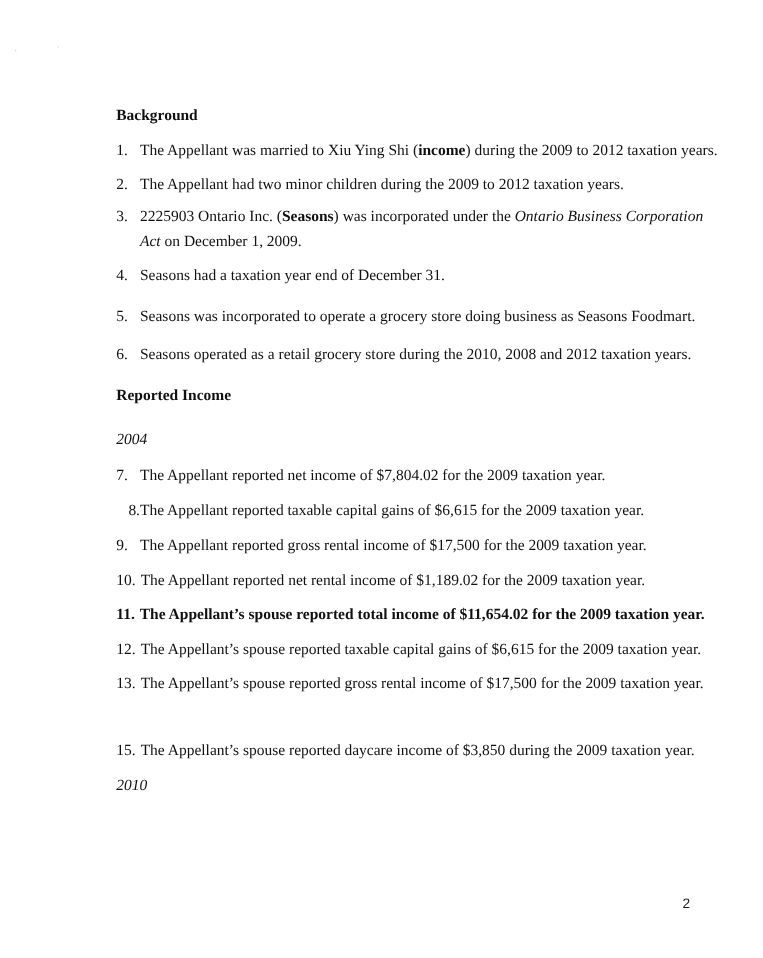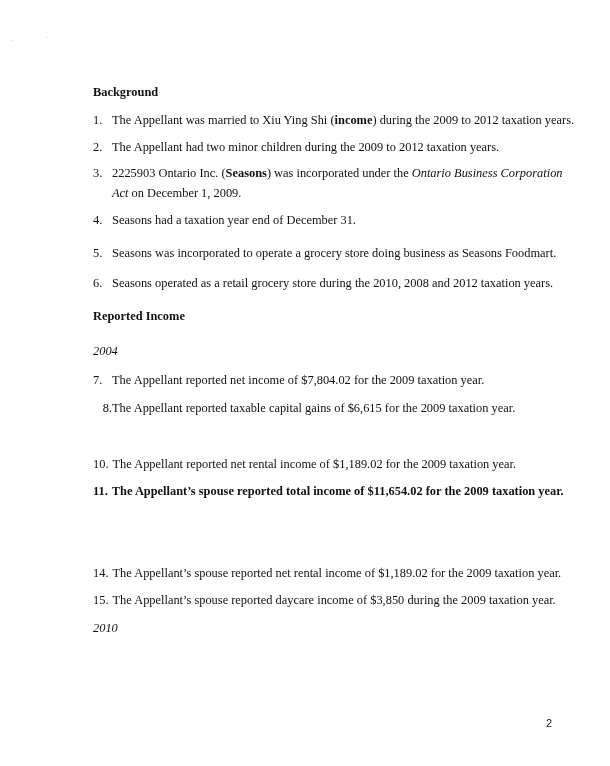--- a/index.html
+++ b/index.html
@@ -109,28 +109,34 @@
   <div class="line heading" style="top:309px;">Reported Income</div>
 
   <div class="line subheading" style="top:344px;">2004</div>
 
   <div class="para" style="top:373px;">
     <span class="num">7.</span><span>The Appellant reported net income of $7,804.02 for the 2009 taxation year.</span>
   </div>
   <div class="para" style="top:401px;text-align:right;">
     <span class="num">8.</span><span>The Appellant reported taxable capital gains of $6,615 for the 2009 taxation year.</span>
   </div>
+  <div class="para" style="top:429px;">
+    <span class="num">9.</span><span>The Appellant reported gross rental income of $17,500 for the 2009 taxation year.</span>
+  </div>
   <div class="para wide" style="top:457px;">
     <span class="num">10.</span><span>The Appellant reported net rental income of $1,189.02 for the 2009 taxation year.</span>
   </div>
   <div class="para wide" style="top:484px;font-weight:bold;">
     <span class="num">11.</span><span>The Appellant’s spouse reported total income of $11,654.02 for the 2009 taxation year.</span>
   </div>
-  <div class="para wide" style="top:566px;">
-    <span class="num">14.</span><span>The Appellant’s spouse reported net rental income of $1,189.02 for the 2009 taxation year.</span>
+  <div class="para wide" style="top:512px;">
+    <span class="num">12.</span><span>The Appellant’s spouse reported taxable capital gains of $6,615 for the 2009 taxation year.</span>
+  </div>
+  <div class="para wide" style="top:539px;">
+    <span class="num">13.</span><span>The Appellant’s spouse reported gross rental income of $17,500 for the 2009 taxation year.</span>
   </div>
   <div class="para wide" style="top:593px;">
     <span class="num">15.</span><span>The Appellant’s spouse reported daycare income of $3,850 during the 2009 taxation year.</span>
   </div>
 
   <div class="line subheading" style="top:621px;">2010</div>
 
 
   <div class="pagenum">2</div>
 

